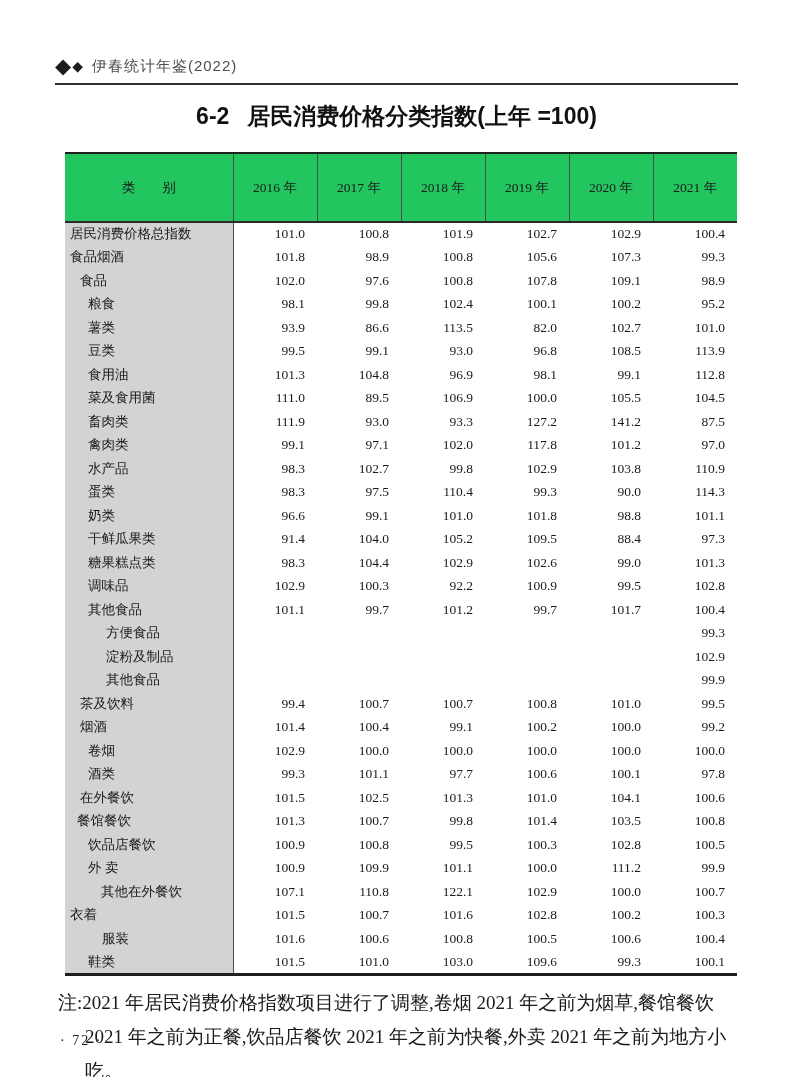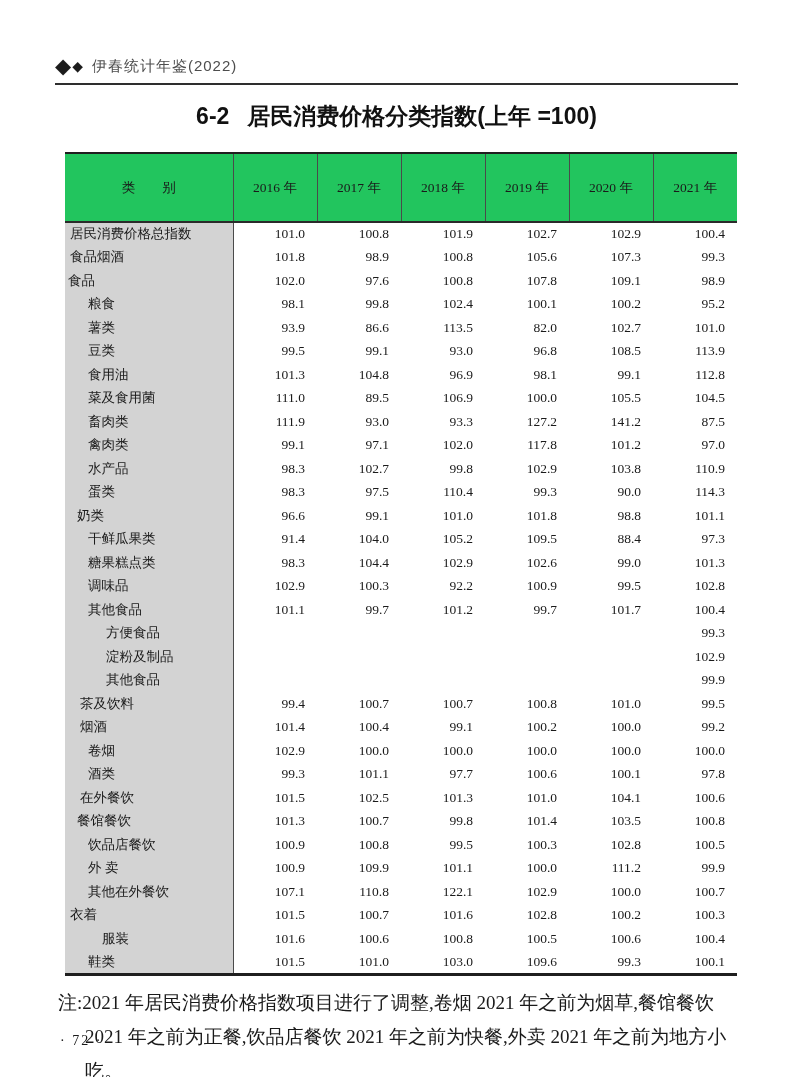--- a/index.html
+++ b/index.html
@@ -147,21 +147,21 @@
         <tr>
     <th class="cat" style="padding-left: 5px;">食品烟酒</th>
   <td class="num">101.8</td>
           <td class="num">98.9</td>
           <td class="num">100.8</td>
           <td class="num">105.6</td>
           <td class="num">107.3</td>
           <td class="num">99.3</td>
         </tr>
         <tr>
-    <th class="cat" style="padding-left: 3px;">食品</th>
+    <th class="cat" style="padding-left: 15px;">食品</th>
   <td class="num">102.0</td>
           <td class="num">97.6</td>
           <td class="num">100.8</td>
           <td class="num">107.8</td>
           <td class="num">109.1</td>
           <td class="num">98.9</td>
         </tr>
         <tr>
     <th class="cat" style="padding-left: 23px;">粮食</th>
   <td class="num">98.1</td>
@@ -237,21 +237,21 @@
         <tr>
     <th class="cat" style="padding-left: 23px;">蛋类</th>
   <td class="num">98.3</td>
           <td class="num">97.5</td>
           <td class="num">110.4</td>
           <td class="num">99.3</td>
           <td class="num">90.0</td>
           <td class="num">114.3</td>
         </tr>
         <tr>
-    <th class="cat" style="padding-left: 12px;">奶类</th>
+    <th class="cat" style="padding-left: 23px;">奶类</th>
   <td class="num">96.6</td>
           <td class="num">99.1</td>
           <td class="num">101.0</td>
           <td class="num">101.8</td>
           <td class="num">98.8</td>
           <td class="num">101.1</td>
         </tr>
         <tr>
     <th class="cat" style="padding-left: 23px;">干鲜瓜果类</th>
   <td class="num">91.4</td>
@@ -381,21 +381,21 @@
         <tr>
     <th class="cat" style="padding-left: 23px;">外 卖</th>
   <td class="num">100.9</td>
           <td class="num">109.9</td>
           <td class="num">101.1</td>
           <td class="num">100.0</td>
           <td class="num">111.2</td>
           <td class="num">99.9</td>
         </tr>
         <tr>
-    <th class="cat" style="padding-left: 23px;">其他在外餐饮</th>
+    <th class="cat" style="padding-left: 36px;">其他在外餐饮</th>
   <td class="num">107.1</td>
           <td class="num">110.8</td>
           <td class="num">122.1</td>
           <td class="num">102.9</td>
           <td class="num">100.0</td>
           <td class="num">100.7</td>
         </tr>
         <tr>
     <th class="cat" style="padding-left: 5px;">衣着</th>
   <td class="num">101.5</td>

